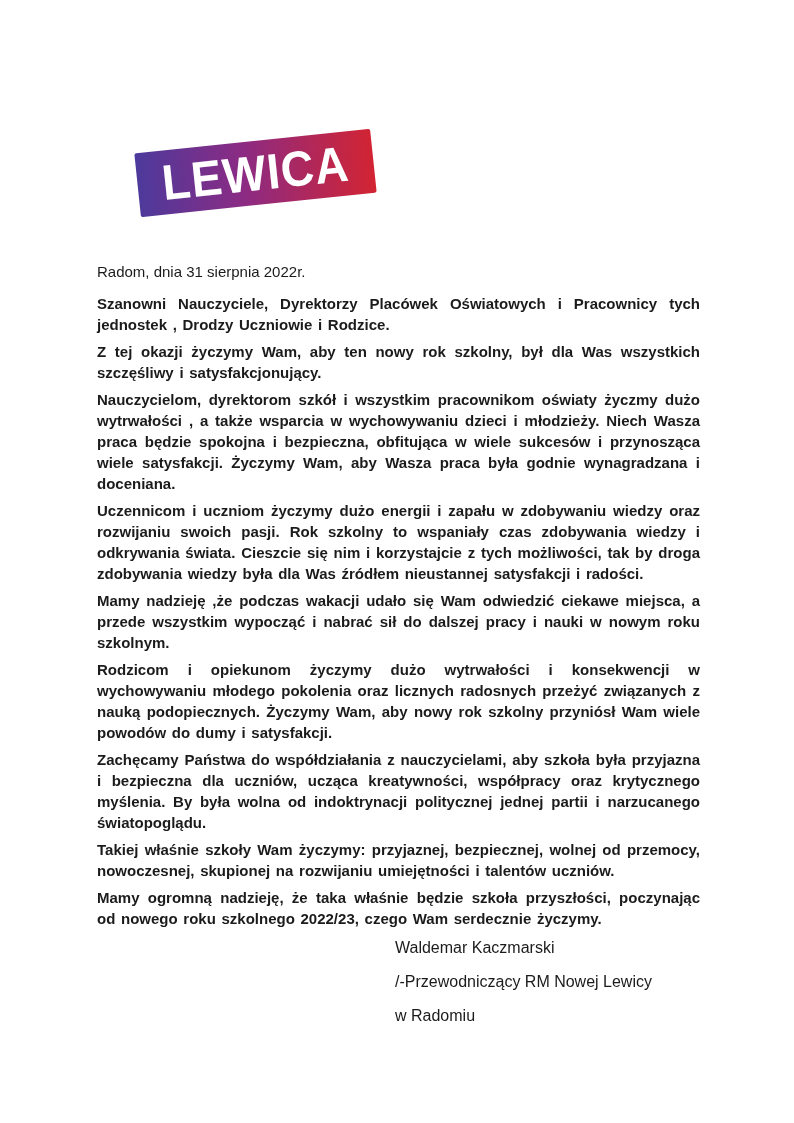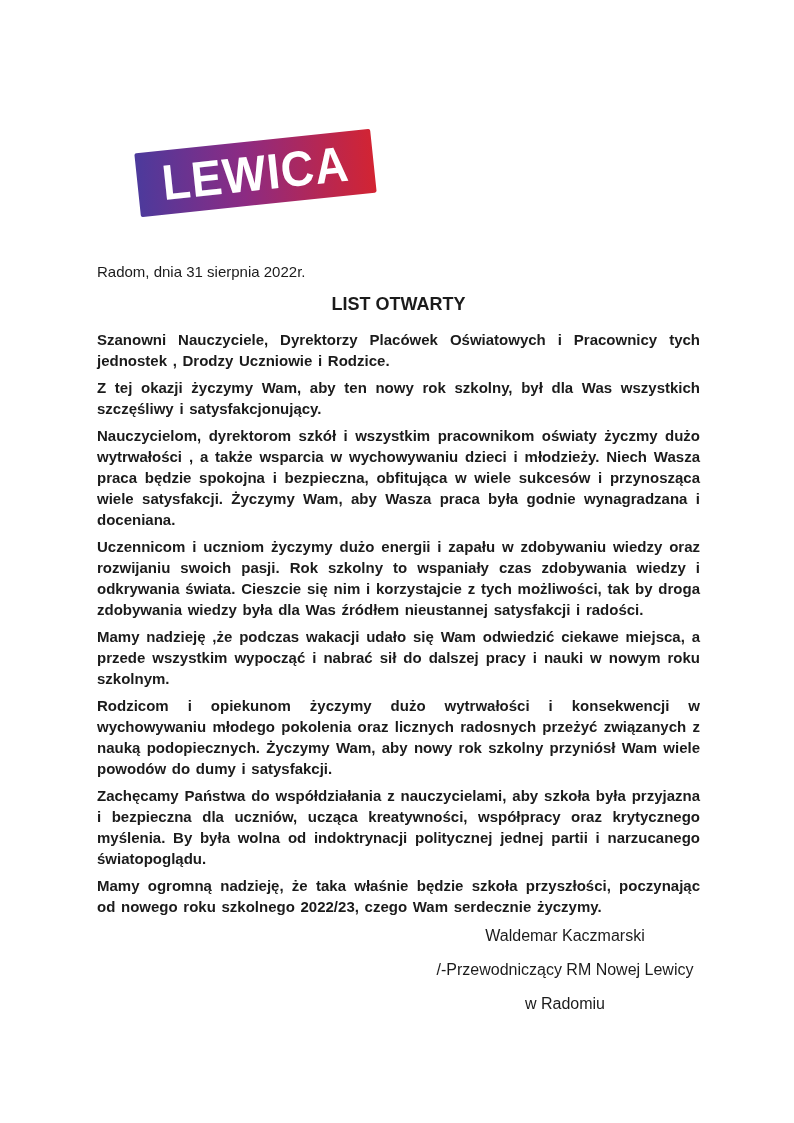--- a/index.html
+++ b/index.html
@@ -61,21 +61,20 @@
   }
   .para {
     margin: 0 13px 6px 0;
     text-align: justify;
     word-spacing: 1.5px;
     font-weight: bold;
   }
   .signature {
     margin: 8px 0 0 298px;
     width: 340px;
-    text-align: center;
   }
   .sig-line {
     margin: 0 0 13px 0;
     font-size: 16px;
     line-height: 21px;
   }
   .sig-role, .sig-city {
   }
 </style>
 </head>
@@ -84,29 +83,29 @@
 <div class="page">
 
   <div class="logo-band" style="background: linear-gradient(93deg, rgb(76, 58, 156) 0%, rgb(140, 43, 131) 45%, rgb(211, 36, 50) 100%);">
     <span class="logo-text" style="color: rgb(255, 255, 255);">LEWICA</span>
   </div>
 
   <div class="content">
 
     <div class="date-line">Radom, dnia 31 sierpnia 2022r.</div>
 
-    <div class="letter-title">LIST OTWARTY</div>
 
     <p class="para">Szanowni Nauczyciele, Dyrektorzy Placówek Oświatowych i Pracownicy tych jednostek , Drodzy Uczniowie i Rodzice.</p>
     <p class="para">Z tej okazji życzymy Wam, aby ten nowy rok szkolny, był dla Was wszystkich szczęśliwy i satysfakcjonujący.</p>
     <p class="para">Nauczycielom, dyrektorom szkół i wszystkim pracownikom oświaty życzmy dużo wytrwałości , a także wsparcia w wychowywaniu dzieci i młodzieży. Niech Wasza praca będzie spokojna i bezpieczna, obfitująca w wiele sukcesów i przynosząca wiele satysfakcji. Życzymy Wam, aby Wasza praca była godnie wynagradzana i doceniana.</p>
     <p class="para">Uczennicom i uczniom życzymy dużo energii i zapału w zdobywaniu wiedzy oraz rozwijaniu swoich pasji. Rok szkolny to wspaniały czas zdobywania wiedzy i odkrywania świata. Cieszcie się nim i korzystajcie z tych możliwości, tak by droga zdobywania wiedzy była dla Was źródłem nieustannej satysfakcji i radości.</p>
     <p class="para">Mamy nadzieję ,że podczas wakacji udało się Wam odwiedzić ciekawe miejsca, a przede wszystkim wypocząć i nabrać sił do dalszej pracy i nauki w nowym roku szkolnym.</p>
     <p class="para">Rodzicom i opiekunom życzymy dużo wytrwałości i konsekwencji w wychowywaniu młodego pokolenia oraz licznych radosnych przeżyć związanych z nauką podopiecznych. Życzymy Wam, aby nowy rok szkolny przyniósł Wam wiele powodów do dumy i satysfakcji.</p>
     <p class="para">Zachęcamy Państwa do współdziałania z nauczycielami, aby szkoła była przyjazna i bezpieczna dla uczniów, ucząca kreatywności, współpracy oraz krytycznego myślenia. By była wolna od indoktrynacji politycznej jednej partii i narzucanego światopoglądu.</p>
+    <p class="para">Takiej właśnie szkoły Wam życzymy: przyjaznej, bezpiecznej, wolnej od przemocy, nowoczesnej, skupionej na rozwijaniu umiejętności i talentów uczniów.</p>
     <p class="para">Mamy ogromną nadzieję, że taka właśnie będzie szkoła przyszłości, poczynając od nowego roku szkolnego 2022/23, czego Wam serdecznie życzymy.</p>
 
     <div class="signature">
       <div class="sig-line sig-name">Waldemar Kaczmarski</div>
       <div class="sig-line sig-role">/-Przewodniczący RM Nowej Lewicy</div>
       <div class="sig-line sig-city">w Radomiu</div>
     </div>
 
   </div>
 </div>

